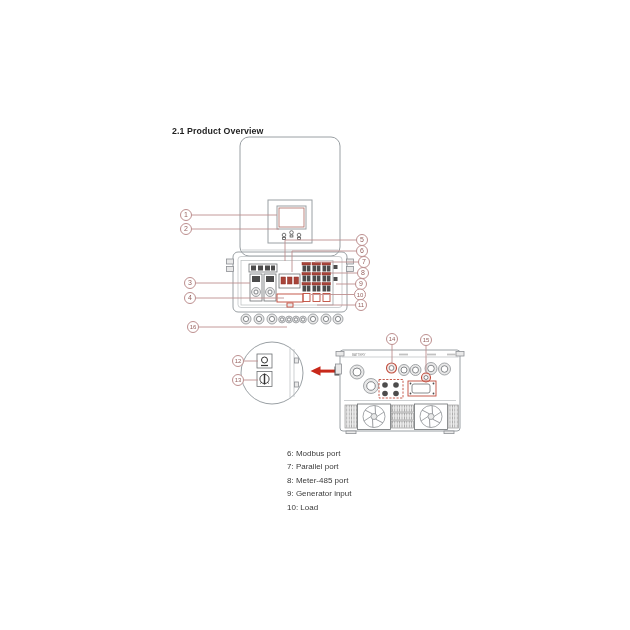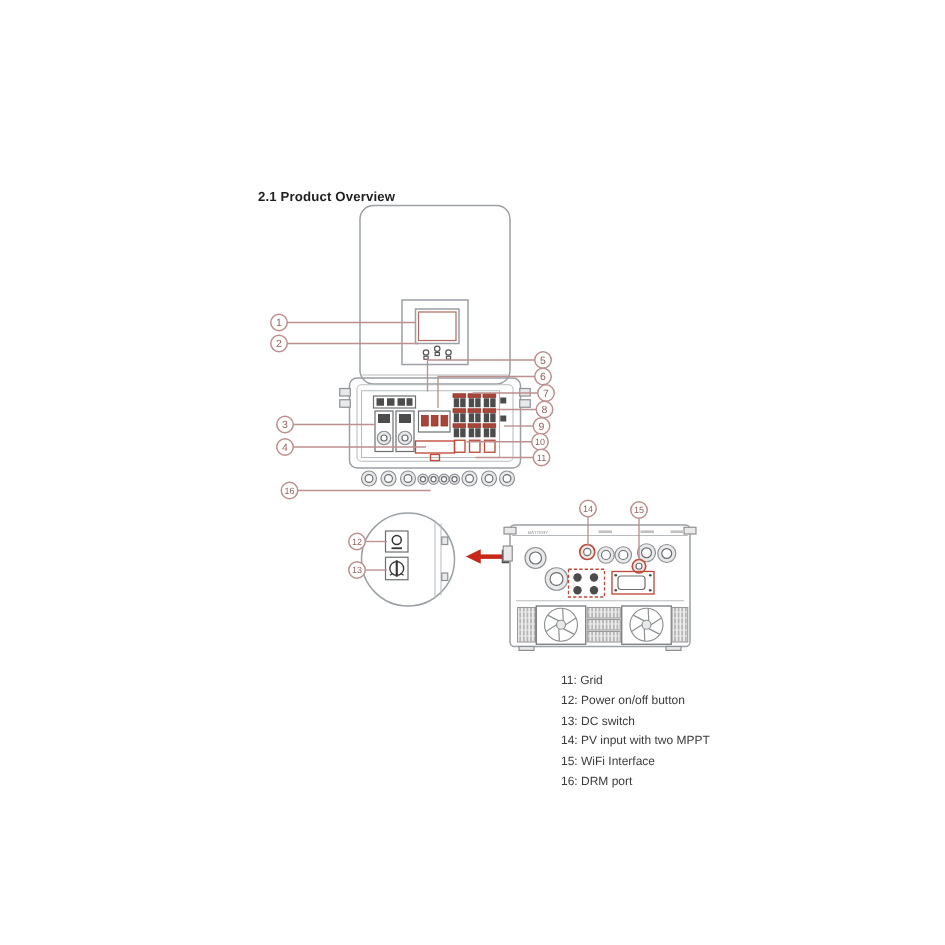--- a/index.html
+++ b/index.html
@@ -341,22 +341,21 @@
           <text x="392" y="341.2" class="cnum cnum2">14</text>
       </g>
       <g>
         <line x1="426" y1="345.5" x2="426" y2="373" class="lead"></line>
         <circle cx="426" cy="340" r="5.5" class="cring"></circle>
           <text x="426" y="342.2" class="cnum cnum2">15</text>
       </g>
     </g>
   </svg>
 
-  <div class="legend-col col3">
-    <div class="li">11: Grid</div>
-    <div class="li">12: Power on/off button</div>
-    <div class="li">13: DC switch</div>
-    <div class="li">14: PV input with two MPPT</div>
-    <div class="li">15: WiFi Interface</div>
-    <div class="li">16: DRM port</div>
+  <div class="legend-col col2">
+    <div class="li">6: Modbus port</div>
+    <div class="li">7: Parallel port</div>
+    <div class="li">8: Meter-485 port</div>
+    <div class="li">9: Generator input</div>
+    <div class="li">10: Load</div>
   </div>
 
 </div>
 
 </body></html>

